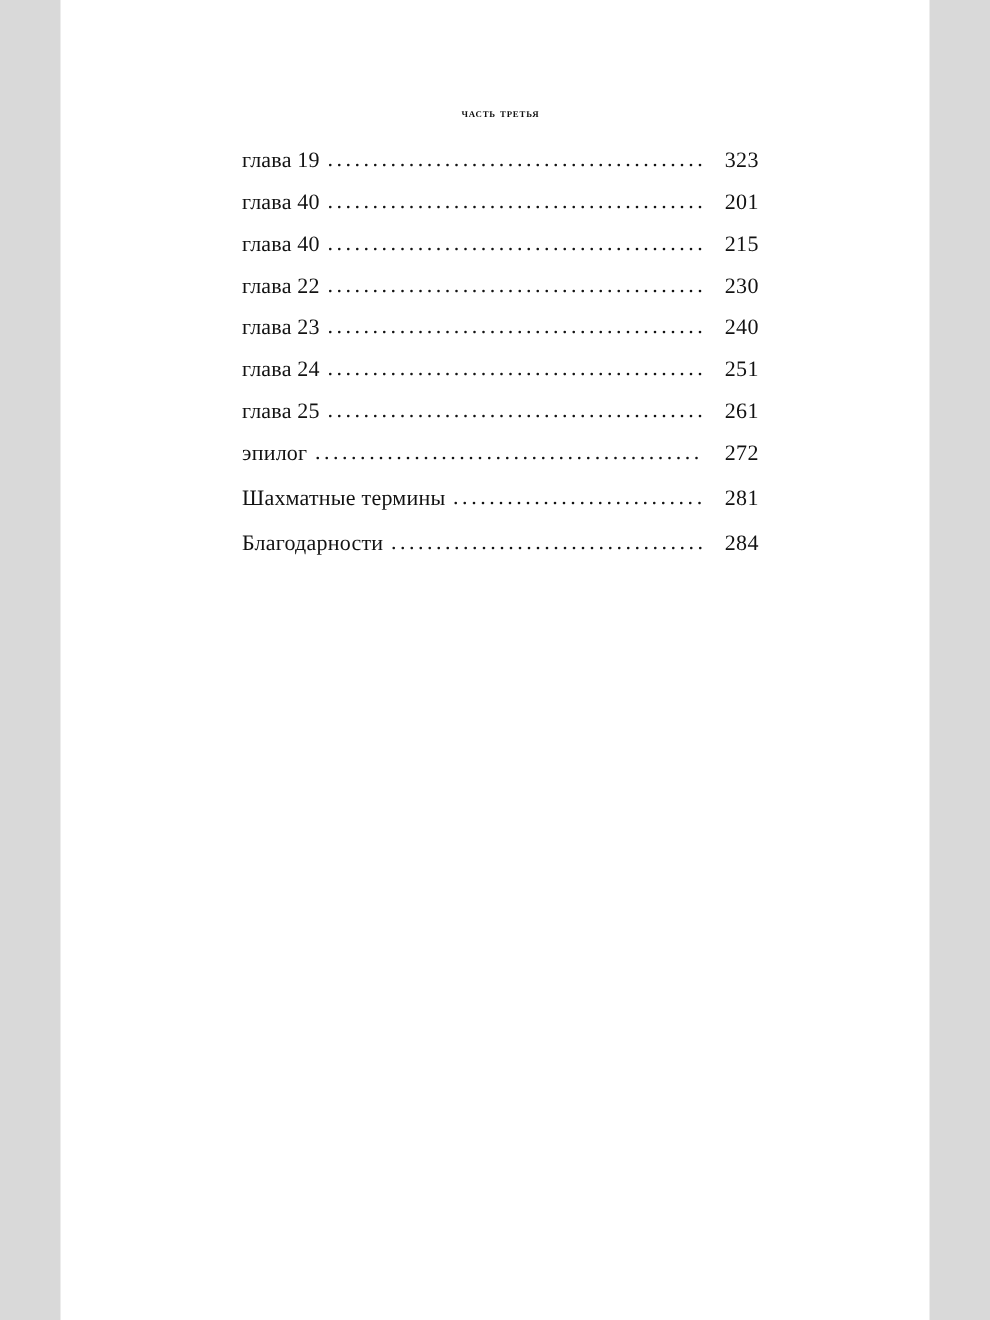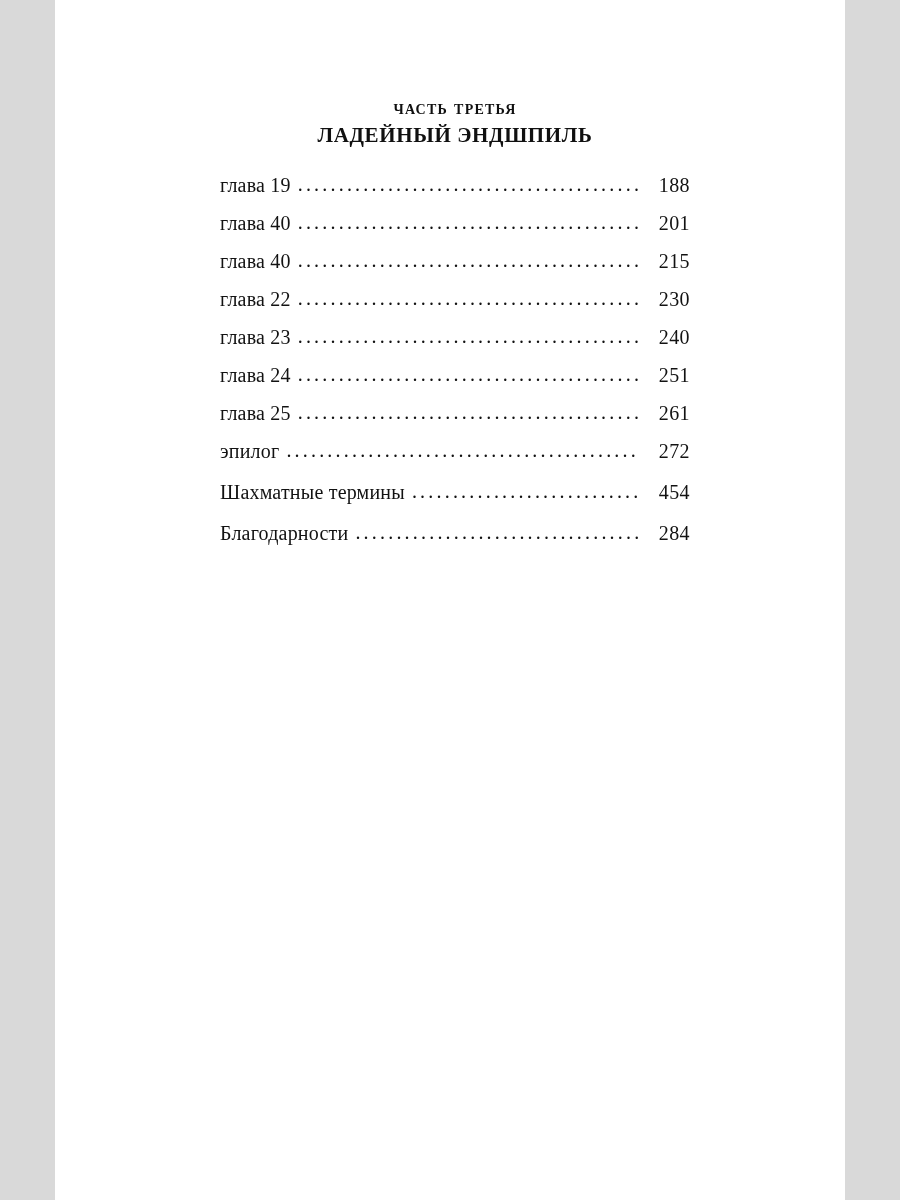--- a/index.html
+++ b/index.html
@@ -26,21 +26,21 @@
     left: 165px;
     top: 95px;
     width: 470px;
   }
   .part-heading {
     text-align: center;
     margin-bottom: 26px;
   }
   .part-label {
     font-family: "Liberation Serif", serif;
-    font-size: 20px;
+    font-size: 12px;
     font-weight: bold;
     letter-spacing: 0.06em;
     color: #101010;
     text-transform: lowercase;
     font-variant: small-caps;
     line-height: 1.25;
   }
   .part-title {
     font-family: "Liberation Serif", serif;
     font-size: 21px;
@@ -94,29 +94,28 @@
   }
 </style>
 </head>
 <body>
 
 <div class="page-sheet">
   <div class="toc-block">
 
     <div class="part-heading">
       <div class="part-label">Часть третья</div>
-      <div class="part-title">ЛАДЕЙНЫЙ ЭНДШПИЛЬ</div>
     </div>
 
     <ul class="toc-list">
 
       <li class="toc-entry">
         <span class="toc-title">глава 19</span>
         <span class="toc-dots">..............................................</span>
-        <span class="toc-page">188</span>
+        <span class="toc-page">323</span>
       </li>
 
       <li class="toc-entry">
         <span class="toc-title">глава 40</span>
         <span class="toc-dots">..............................................</span>
         <span class="toc-page">201</span>
       </li>
 
       <li class="toc-entry">
         <span class="toc-title">глава 40</span>
@@ -150,21 +149,21 @@
 
       <li class="toc-entry">
         <span class="toc-title">эпилог</span>
         <span class="toc-dots">..............................................</span>
         <span class="toc-page">272</span>
       </li>
 
       <li class="toc-entry gap-before bold-entry">
         <span class="toc-title">Шахматные термины</span>
         <span class="toc-dots">..............................................</span>
-        <span class="toc-page">454</span>
+        <span class="toc-page">281</span>
       </li>
 
       <li class="toc-entry gap-before bold-entry">
         <span class="toc-title">Благодарности</span>
         <span class="toc-dots">..............................................</span>
         <span class="toc-page">284</span>
       </li>
 
     </ul>
   </div>

